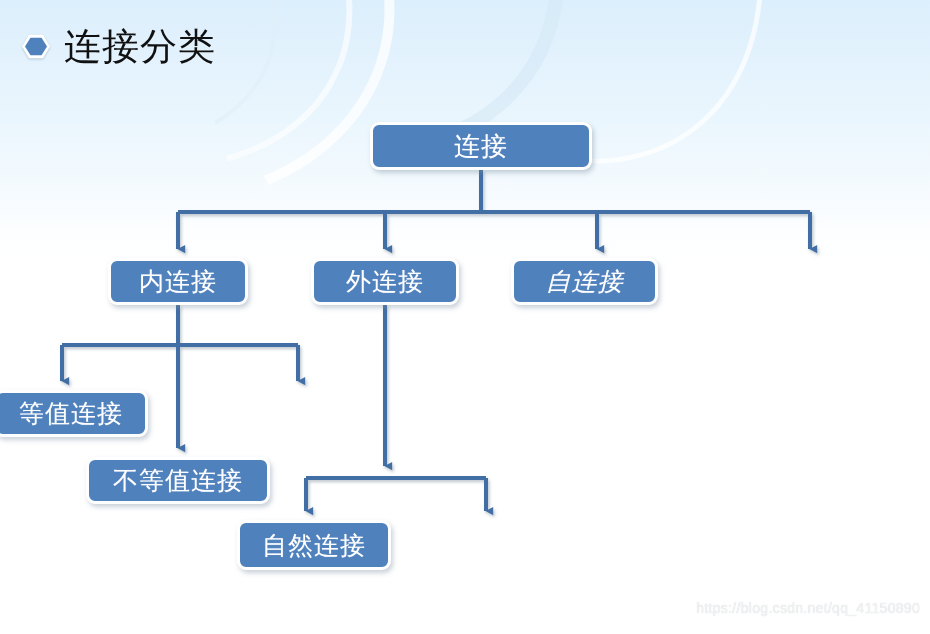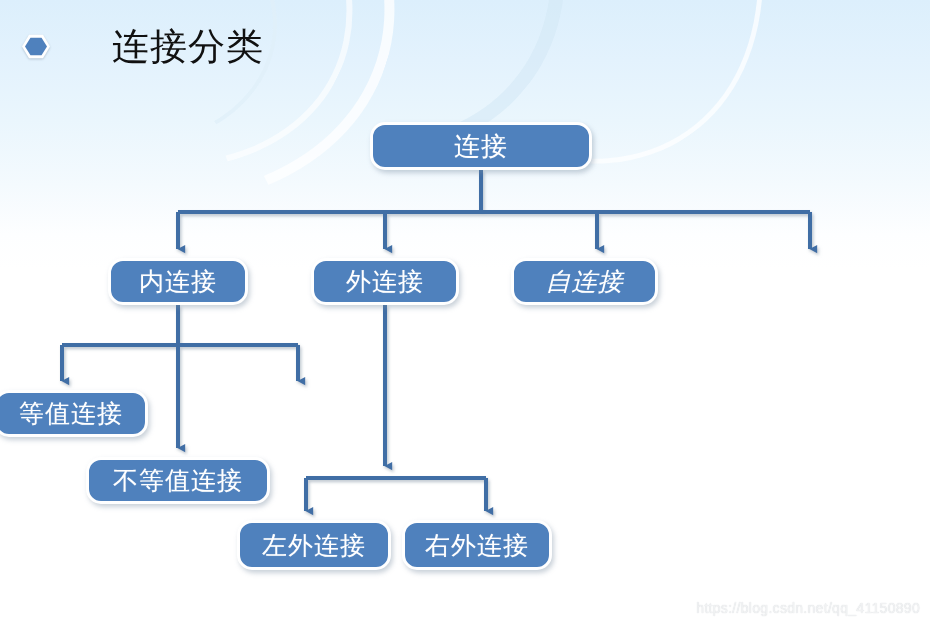--- a/index.html
+++ b/index.html
@@ -112,21 +112,20 @@
     background: #4f81bd;
     clip-path: polygon(25% 4%, 75% 4%, 100% 50%, 75% 96%, 25% 96%, 0% 50%);
   }
   #page-title {
     font-size: 37px;
     line-height: 1;
     color: #111111;
     font-weight: 400;
     letter-spacing: 1px;
     white-space: nowrap;
-    margin-left: 48px;
   }
 
   
   #diagram {
     position: absolute;
     left: 0;
     top: 0;
     width: 930px;
     height: 634px;
   }
@@ -136,21 +135,21 @@
     top: 0;
     width: 930px;
     height: 634px;
   }
 
   .node {
     position: absolute;
     box-sizing: border-box;
     background: #4f81bd;
     border: 3px solid #ffffff;
-    border-radius: 15px;
+    border-radius: 9px;
     color: #ffffff;
     display: flex;
     align-items: center;
     justify-content: center;
     font-size: 25px;
     letter-spacing: 1px;
     white-space: nowrap;
     box-shadow: 2px 3px 5px rgba(120,140,160,.40);
     text-shadow: 0 0 1px rgba(255,255,255,.4);
   }
@@ -229,20 +228,19 @@
     <div class="node" style="left:108px; top:258px; width:140px; height:47px;">内连接</div>
 
     <div class="node" style="left:511px; top:258px; width:147px; height:47px;font-style:italic;">自连接</div>
 
 
     <div class="node" style="left:-6px; top:390px; width:154px; height:47px;">等值连接</div>
 
 
     <div class="node" style="left:86px; top:457px; width:184px; height:47px;">不等值连接</div>
 
-    <div class="node" style="left:237px; top:520px; width:154px; height:50px;">左外连接</div>
-
-    <div class="node" style="left:402px; top:520px; width:150px; height:50px;">右外连接</div>
+    <div class="node" style="left:237px; top:520px; width:154px; height:50px;">自然连接</div>
+
   </div>
 
   <div id="watermark">https://blog.csdn.net/qq_41150890</div>
 
 </div>
 
 </body></html>

